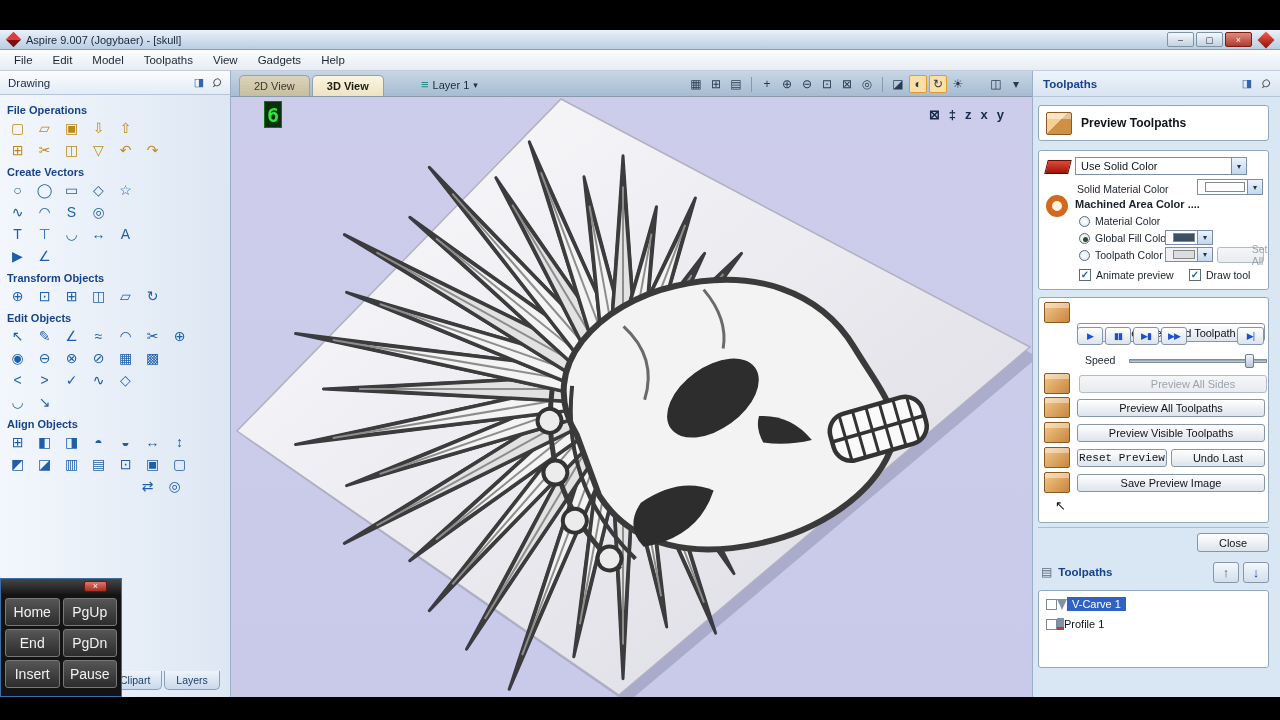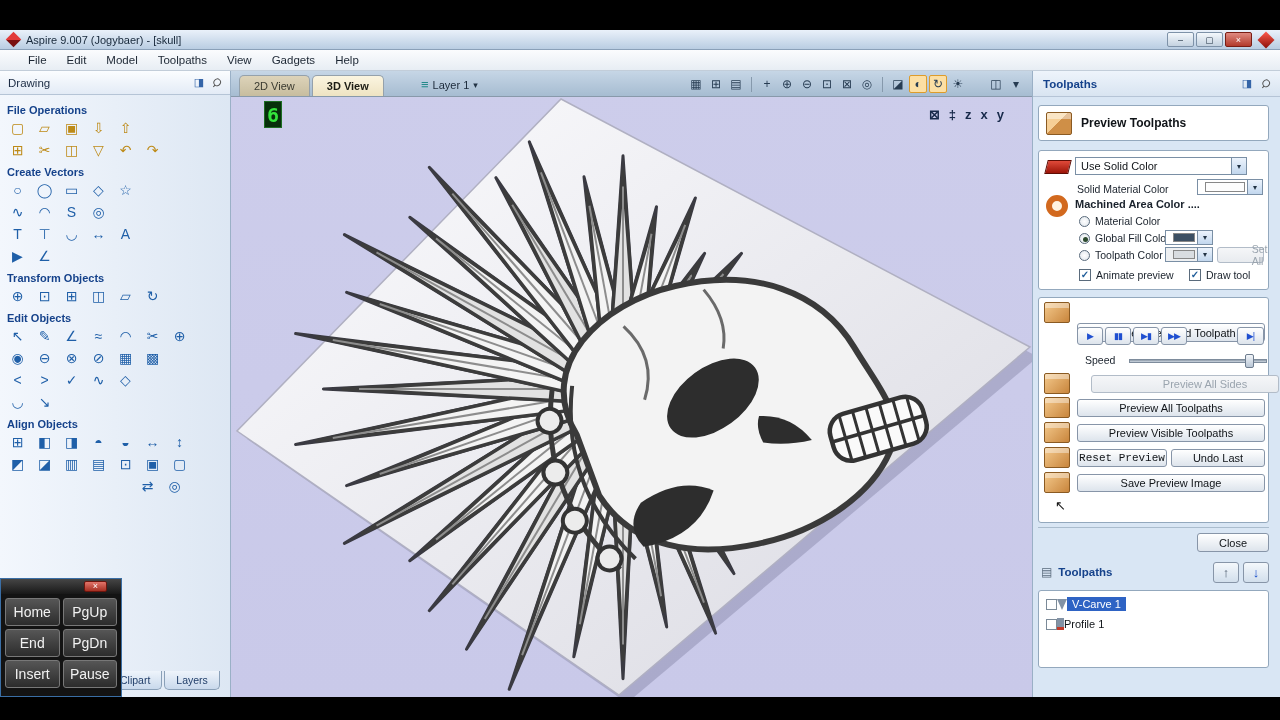--- a/index.html
+++ b/index.html
@@ -10,21 +10,21 @@
 #titlebar{position:absolute;left:0;top:30px;width:1280px;height:20px;
   background:linear-gradient(#eaf1fa,#b9cde2);border-bottom:1px solid #8aa0b8;display:flex;align-items:center;}
 #app-icon{width:11px;height:11px;margin:0 7px 0 8px;background:linear-gradient(135deg,#e23b3b 0 50%,#7a1010 50% 100%);transform:rotate(45deg);}
 #title-text{font-size:11px;color:#17283a;}
 #win-btns{margin-left:auto;display:flex;gap:2px;margin-right:8px;}
 .wbtn{width:27px;height:15px;display:flex;align-items:center;justify-content:center;font-size:9px;color:#234;
   background:linear-gradient(#f4f8fc,#c4d2e0);border:1px solid #7e92a8;border-radius:2px;}
 .wbtn.close{background:linear-gradient(#e08a80,#b23a2c);color:#fff;border-color:#7a1d14;}
 #corner-diamond{width:12px;height:12px;margin-right:8px;background:linear-gradient(135deg,#ff5a4d,#8a0f08);transform:rotate(45deg);}
 #menubar{position:absolute;left:0;top:50px;width:1280px;height:21px;
-  background:linear-gradient(#fbfcfe,#e7edf4);border-bottom:1px solid #c2cdd9;display:flex;align-items:center;padding-left:18px;}
+  background:linear-gradient(#fbfcfe,#e7edf4);border-bottom:1px solid #c2cdd9;display:flex;align-items:center;padding-left:4px;}
 .menu-item{font-size:11.5px;color:#1c2633;padding:3px 10px;}
 
 
 #drawing-panel{position:absolute;left:0;top:71px;width:231px;height:626px;
   background:linear-gradient(90deg,#f3f7fd,#dde7f3);border-right:1px solid #9ab0c6;}
 #drawing-header{height:24px;display:flex;align-items:center;border-bottom:1px solid #b5c4d6;
   background:linear-gradient(#fbfdff,#e3ebf6);}
 #drawing-title{font-size:11.5px;color:#1c2c44;padding-left:8px;}
 #drawing-header-icons{margin-left:auto;display:flex;gap:4px;margin-right:6px;}
 .hicon{font-size:11px;color:#3565a8;width:14px;text-align:center;}
@@ -550,21 +550,21 @@
           <div class="tbtn">▶</div>
           <div class="tbtn">▮▮</div>
           <div class="tbtn">▶▮</div>
           <div class="tbtn">▶▶</div>
         </div>
       <div class="tbtn" style="position:absolute;left:198px;top:29px;width:27px;" id="skip-btn">▶|</div>
       <span class="lbl" style="left:46px;top:56px;">Speed</span>
       <div id="speed-track"></div>
       <div id="speed-thumb"></div>
       <div class="sq-icon" style="left:5px;top:75px;"></div>
-      <div class="btn disabled" style="left:52px;top:77px;width:188px;height:18px;padding-left:40px;">Preview All Sides</div>
+      <div class="btn disabled" style="left:40px;top:77px;width:188px;height:18px;padding-left:40px;">Preview All Sides</div>
       <div class="sq-icon" style="left:5px;top:99px;"></div>
       <div class="btn" style="left:38px;top:101px;width:188px;height:18px;">Preview All Toolpaths</div>
       <div class="sq-icon" style="left:5px;top:124px;"></div>
       <div class="btn" style="left:38px;top:126px;width:188px;height:18px;">Preview Visible Toolpaths</div>
       <div class="sq-icon" style="left:5px;top:149px;"></div>
       <div class="btn" style="left:38px;top:151px;width:90px;height:18px;font-family:Liberation Mono, monospace;">Reset Preview</div>
       <div class="btn" style="left:132px;top:151px;width:94px;height:18px;">Undo Last</div>
       <div class="sq-icon" style="left:5px;top:174px;"></div>
       <div class="btn" style="left:38px;top:176px;width:188px;height:18px;">Save Preview Image</div>
       <span id="note-cursor">↖</span>

